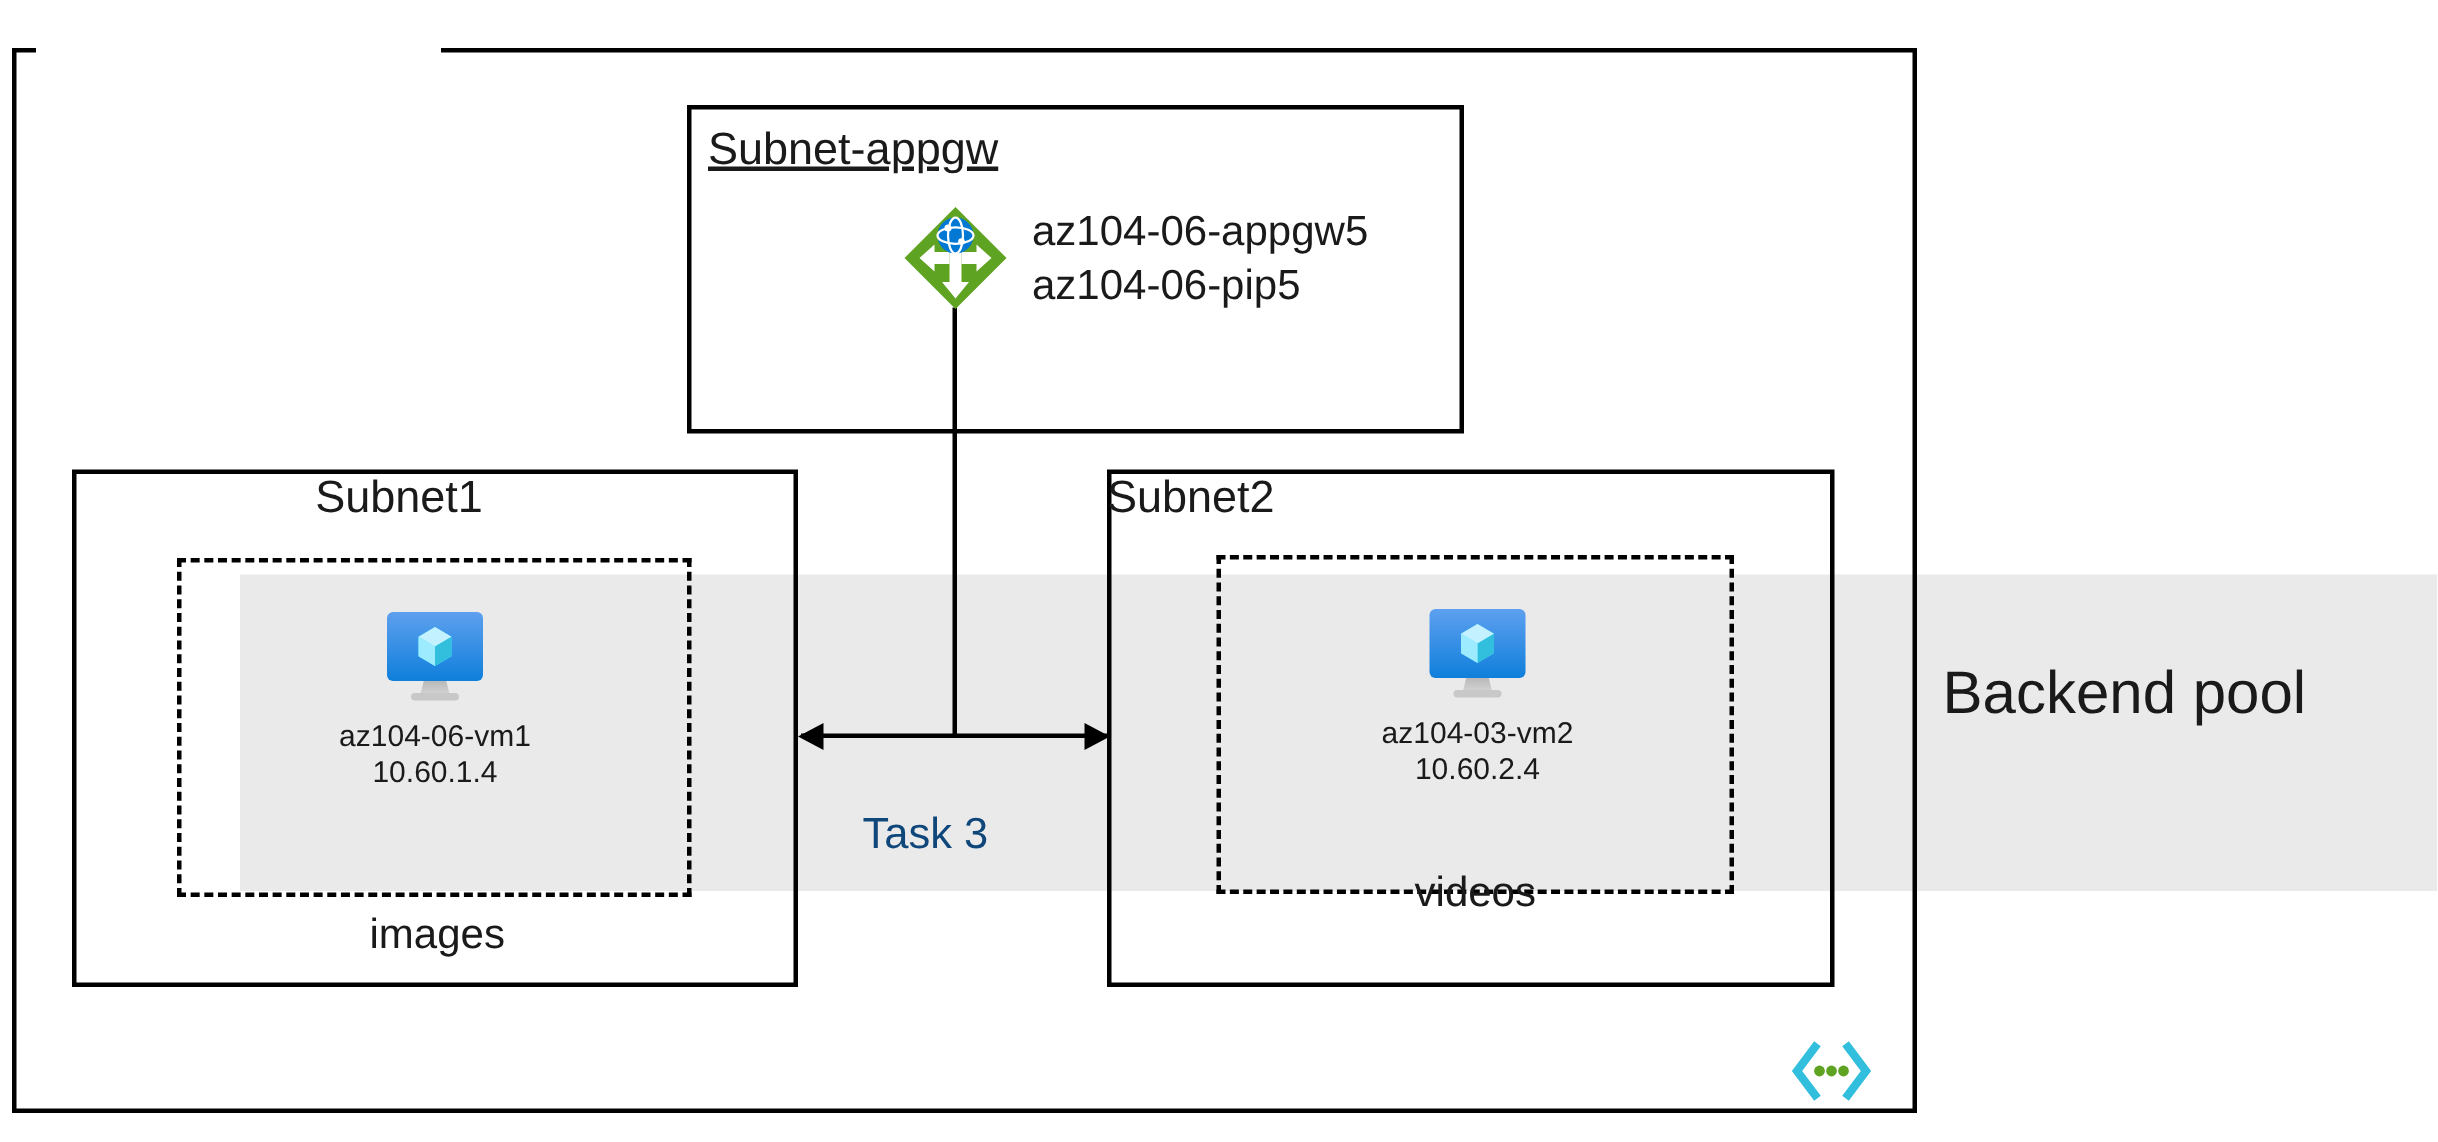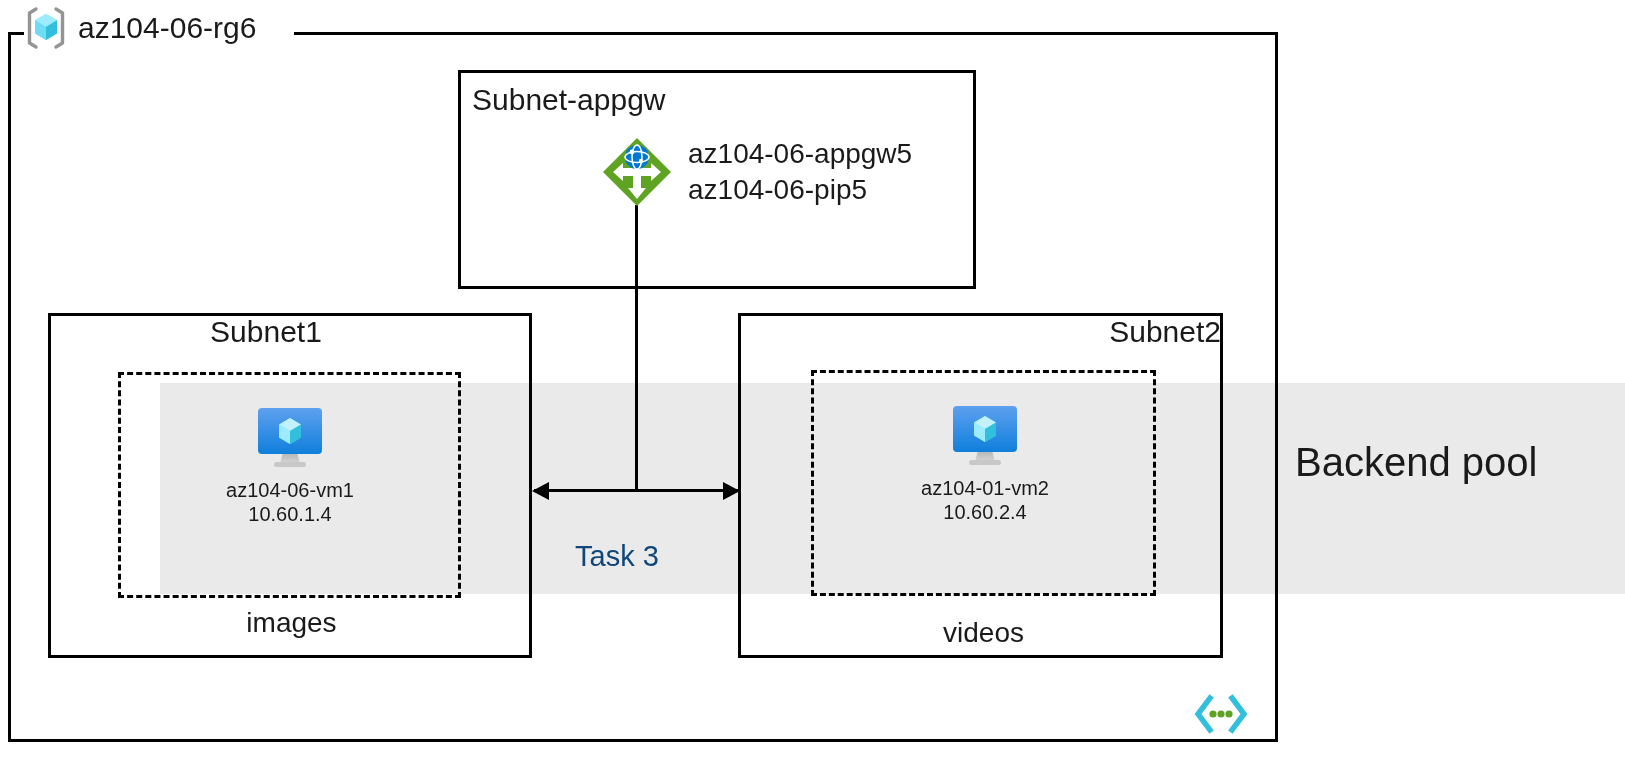--- a/index.html
+++ b/index.html
@@ -112,23 +112,23 @@
     width: 485px;
     height: 345px;
   }
   .subnet-title {
     position: absolute;
     font-size: 30px;
     color: #1a1a1a;
     white-space: nowrap;
     z-index: 6;
   }
-  .subnet-appgw-title { left: 472px; top: 83px; }
+  .subnet-appgw-title { left: 472px; top: 83px; text-decoration: underline; }
   .subnet1-title { left: 0; top: 315px; width: 532px; text-align: center; }
-  .subnet2-title { left: 738px; top: 315px; width: 483px; text-align: right; }
+  .subnet2-title { left: 738px; top: 315px; width: 483px; text-align: left; }
 
   
   .dashed-box {
     position: absolute;
     border: 3px dashed #000000;
     box-sizing: border-box;
     background: transparent;
     z-index: 5;
   }
   .dashed1 { left: 118px; top: 372px; width: 343px; height: 226px; }
@@ -159,21 +159,21 @@
   
   .subnet-footer {
     position: absolute;
     font-size: 28px;
     color: #1a1a1a;
     text-align: center;
     z-index: 6;
     white-space: nowrap;
   }
   .footer1 { left: 120px; top: 607px; width: 343px; }
-  .footer2 { left: 811px; top: 617px; width: 345px; }
+  .footer2 { left: 811px; top: 579px; width: 345px; }
 
   
   .appgw-node {
     position: absolute;
     left: 600px;
     top: 135px;
     display: flex;
     align-items: center;
     gap: 14px;
     z-index: 6;
@@ -255,38 +255,20 @@
 <body>
 
 <div id="stage">
 
   <div class="backend-band"></div>
   <div class="backend-pool-label">Backend pool</div>
 
   <div class="rg-box"></div>
   <div class="rg-label-notch"></div>
 
-  <div class="rg-header">
-    <span class="rg-icon">
-      <svg width="44" height="44" viewBox="0 0 44 44">
-
-        <path d="M12 3 L5.5 7 L5.5 37 L12 41" fill="none" stroke="#949494" stroke-width="3.4" stroke-linecap="round" stroke-linejoin="round"></path>
-
-        <path d="M32 3 L38.5 7 L38.5 37 L32 41" fill="none" stroke="#949494" stroke-width="3.4" stroke-linecap="round" stroke-linejoin="round"></path>
-
-        <g>
-          <polygon points="22,8 33,14.3 33,27.5 22,34 11,27.5 11,14.3" fill="#50e6ff"></polygon>
-          <polygon points="22,8 33,14.3 22,21 11,14.3" fill="#9cebff"></polygon>
-          <polygon points="22,21 33,14.3 33,27.5 22,34" fill="#32bedd"></polygon>
-          <polygon points="22,21 11,14.3 11,27.5 22,34" fill="#6fdcf5"></polygon>
-        </g>
-      </svg>
-    </span>
-    <span class="rg-name">az104-06-rg6</span>
-  </div>
 
   <div class="subnet-box subnet-appgw"></div>
   <div class="subnet-title subnet-appgw-title">Subnet-appgw</div>
 
   <div class="appgw-node">
     <span class="appgw-icon">
       <svg width="74" height="74" viewBox="0 0 74 74">
         <polygon points="37,3 71,37 37,71 3,37" fill="#5ea322"></polygon>
 
         <path d="M13 37 L23 28 L23 33 L33 33 L33 41 L23 41 L23 46 Z" fill="#ffffff"></path>
@@ -377,21 +359,21 @@
         <rect x="10" y="8" width="64" height="46" rx="4" fill="url(#vmScreen2)"></rect>
         <g transform="translate(42,31)">
           <polygon points="0,-13 11,-6.5 11,6.5 0,13 -11,6.5 -11,-6.5" fill="#50e6ff"></polygon>
           <polygon points="0,-13 11,-6.5 0,0 -11,-6.5" fill="#c3f1ff"></polygon>
           <polygon points="0,0 11,-6.5 11,6.5 0,13" fill="#32bedd"></polygon>
           <polygon points="0,0 -11,-6.5 -11,6.5 0,13" fill="#9cebff"></polygon>
         </g>
       </svg>
     </span>
     <div class="vm-label">
-      <span>az104-01-vm2</span><br>
+      <span>az104-03-vm2</span><br>
       <span>10.60.2.4</span>
     </div>
   </div>
 
   <div class="subnet-footer footer2">videos</div>
 
   <span class="vnet-icon">
     <svg width="58" height="40" viewBox="0 0 58 40">
       <path d="M18 4 L6 20 L18 36" fill="none" stroke="#32bedd" stroke-width="5.5" stroke-linecap="square" stroke-linejoin="miter"></path>
       <path d="M40 4 L52 20 L40 36" fill="none" stroke="#32bedd" stroke-width="5.5" stroke-linecap="square" stroke-linejoin="miter"></path>

